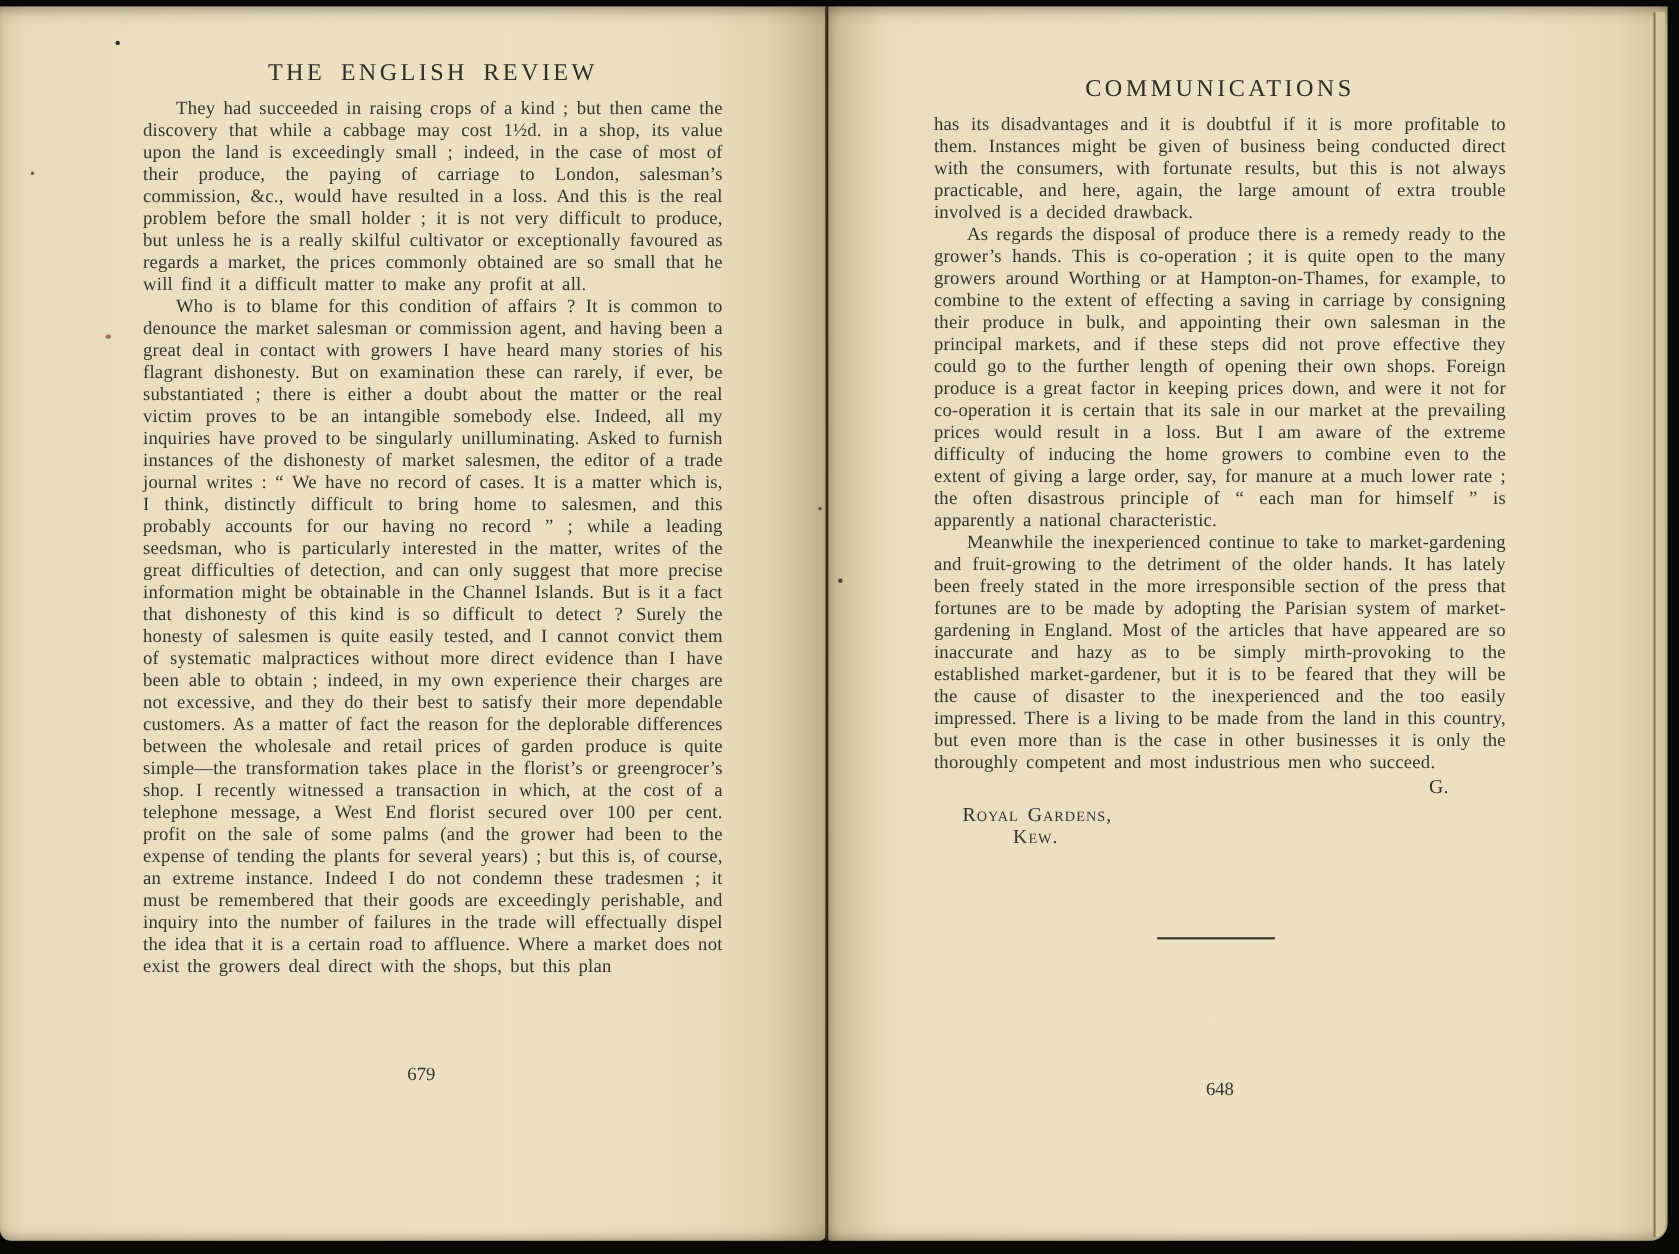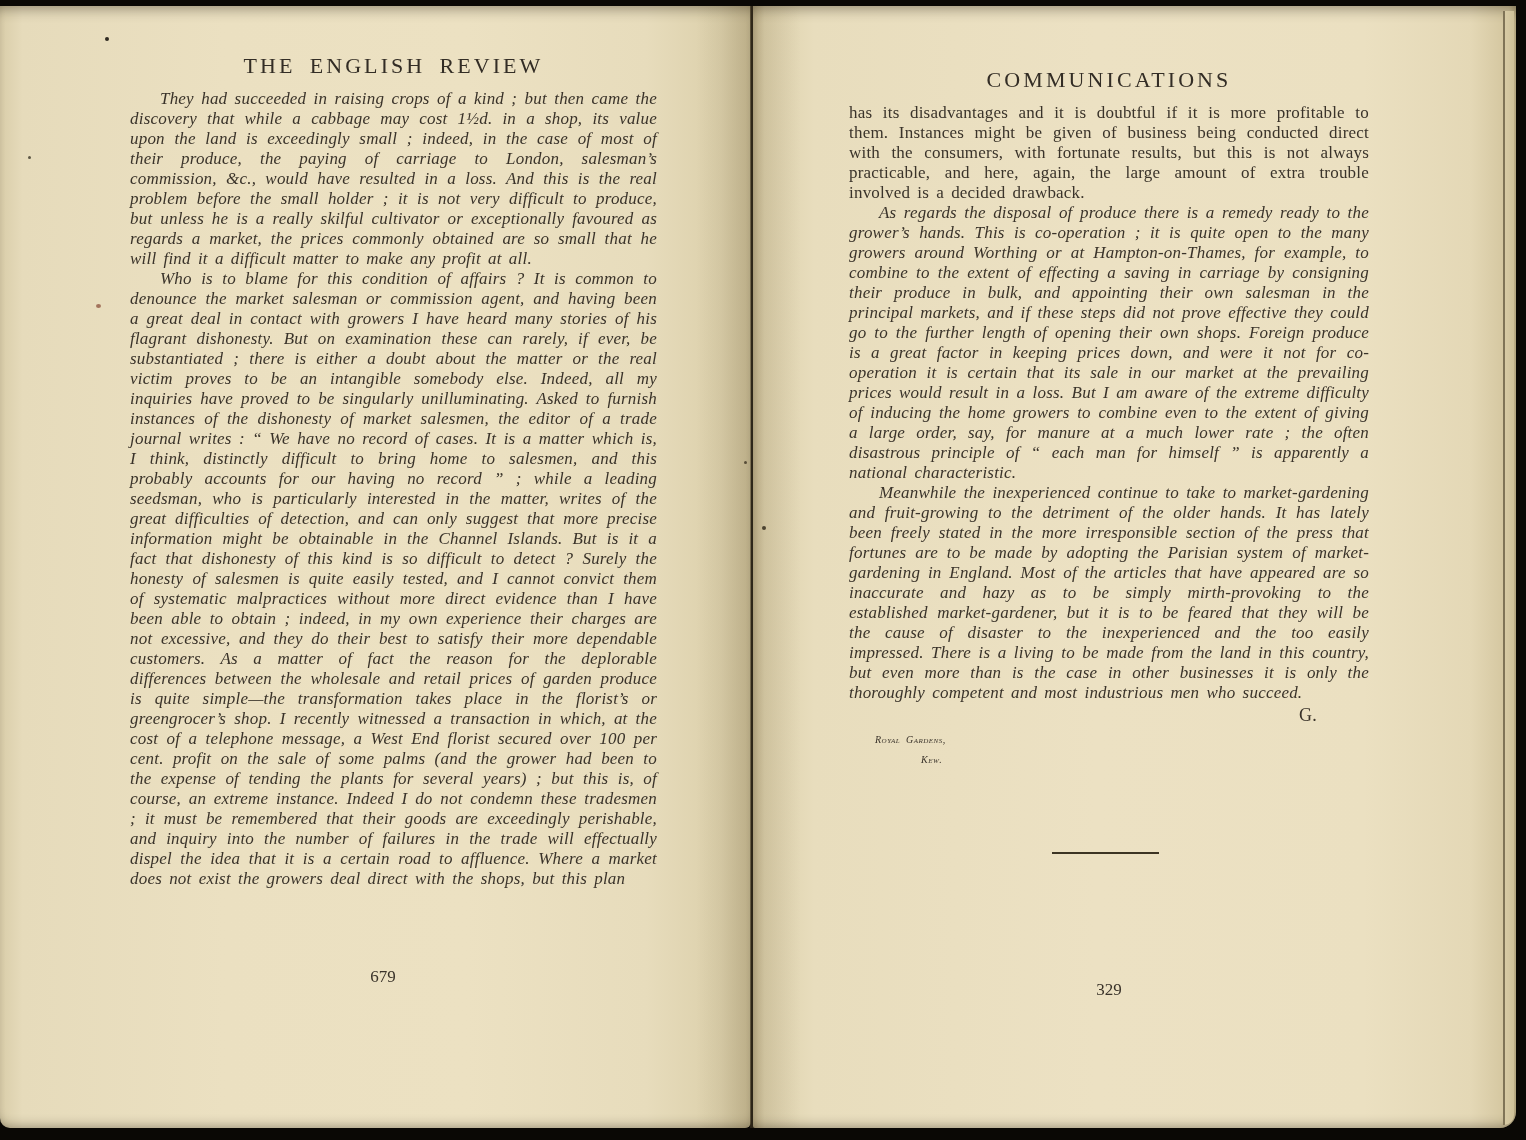--- a/index.html
+++ b/index.html
@@ -60,32 +60,32 @@
   .text-right { left:96px;  top:64px; width:520px; }
   .running-title {
     text-align:center;
     font-size:22px; font-weight:400;
     letter-spacing:.14em;
     color:#332d25;
     margin:0 0 13px 0;
     word-spacing:.25em;
   }
   p { margin:0; }
-  p.indent { text-indent:30px;font-style:italic; }
+  p.indent { text-indent:30px; }
   .signature {
     text-align:right; padding-right:52px;
     margin-top:2px; font-size:18px;
     text-align-last:right;
   }
   .address {
     margin-top:5px;
     font-variant:small-caps;
     letter-spacing:.05em;
-    font-size:10px;
-    text-align:center; text-align-last:left;font-style:italic;
+    font-size:18px;
+    text-align:center; text-align-last:left;
   }
   .addr1 { margin-left:26px; }
   .addr2 { margin-left:72px; }
   .divider {
     position:absolute; left:299px; top:846px;
     width:107px; height:2px; background:#3c3423;
   }
   .folio {
     position:absolute; text-align:center;
     font-size:17px; color:#3a332a;
@@ -121,21 +121,21 @@
       <p>has its disadvantages and it is doubtful if it is more profitable to them.  Instances might be given of business being conducted direct with the consumers, with fortunate results, but this is not always practicable, and here, again, the large amount of extra trouble involved is a decided drawback.</p>
       <p class="indent">As regards the disposal of produce there is a remedy ready to the grower’s hands.  This is co-operation ; it is quite open to the many growers around Worthing or at Hampton-on-Thames, for example, to combine to the extent of effecting a saving in carriage by consigning their produce in bulk, and appointing their own salesman in the principal markets, and if these steps did not prove effective they could go to the further length of opening their own shops.  Foreign produce is a great factor in keeping prices down, and were it not for co-operation it is certain that its sale in our market at the prevailing prices would result in a loss.  But I am aware of the extreme difficulty of inducing the home growers to combine even to the extent of giving a large order, say, for manure at a much lower rate ; the often disastrous principle of “ each man for himself ” is apparently a national characteristic.</p>
       <p class="indent">Meanwhile the inexperienced continue to take to market-gardening and fruit-growing to the detriment of the older hands.  It has lately been freely stated in the more irresponsible section of the press that fortunes are to be made by adopting the Parisian system of market-gardening in England.  Most of the articles that have appeared are so inaccurate and hazy as to be simply mirth-provoking to the established market-gardener, but it is to be feared that they will be the cause of disaster to the inexperienced and the too easily impressed.  There is a living to be made from the land in this country, but even more than is the case in other businesses it is only the thoroughly competent and most industrious men who succeed.</p>
       <div class="signature">G.</div>
       <div class="address">
         <div class="addr1">Royal Gardens,</div>
         <div class="addr2">Kew.</div>
       </div>
     </div>
     <div class="divider"></div>
-    <div class="folio folio-right">329</div>
+    <div class="folio folio-right">648</div>
     <div class="page-edge"></div>
   </div>
 
   <div class="speck s1"></div>
   <div class="speck s2"></div>
   <div class="speck s3"></div>
   <div class="speck s4"></div>
   <div class="speck s5"></div>
 
 </div>

